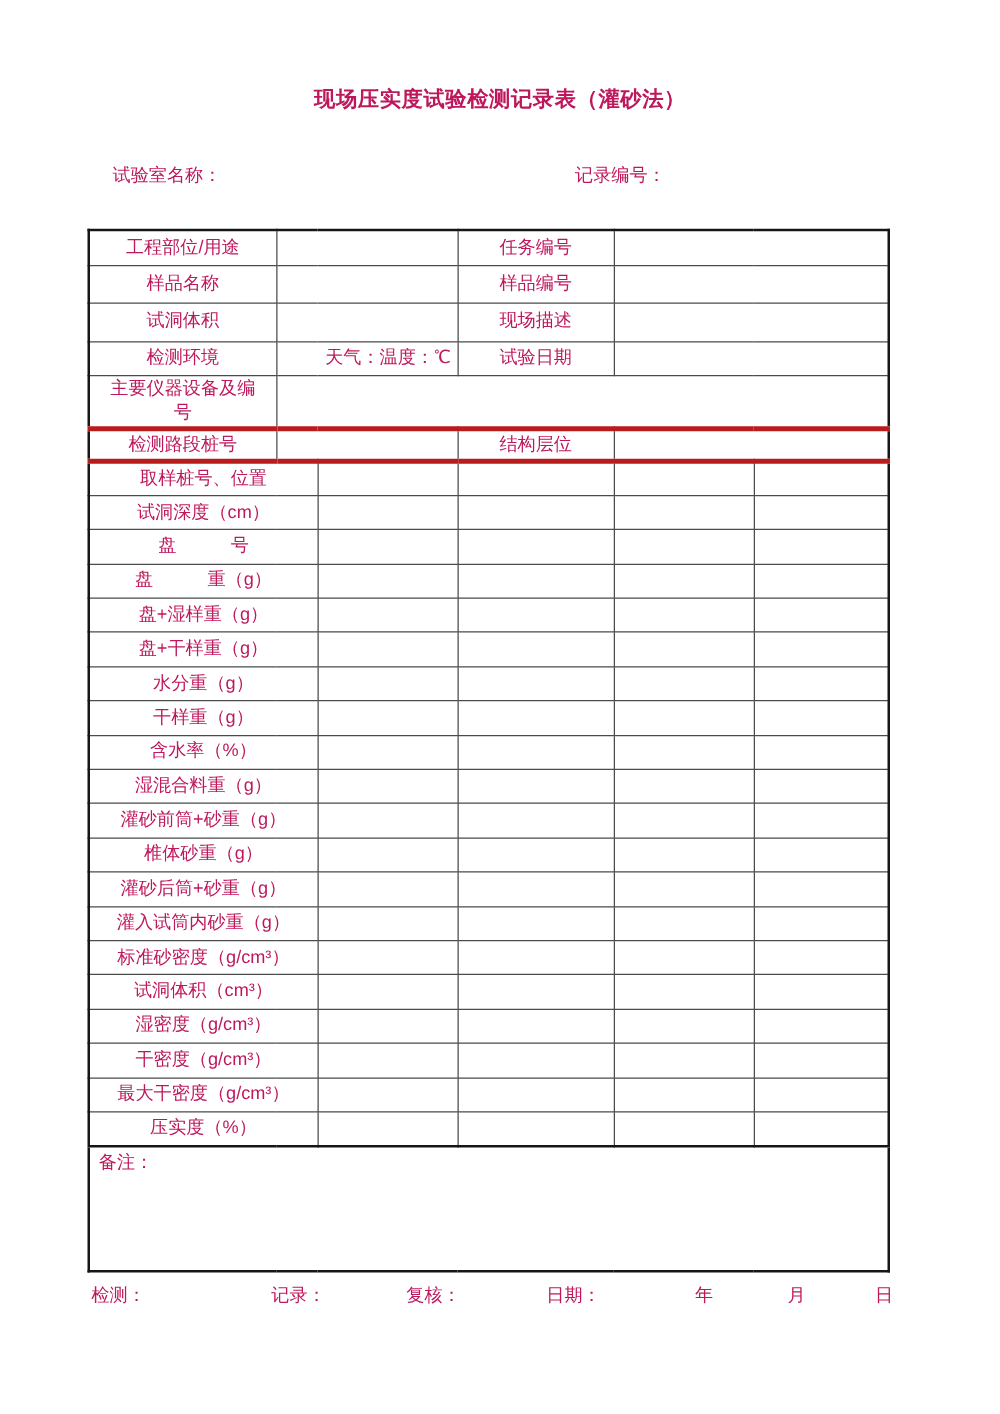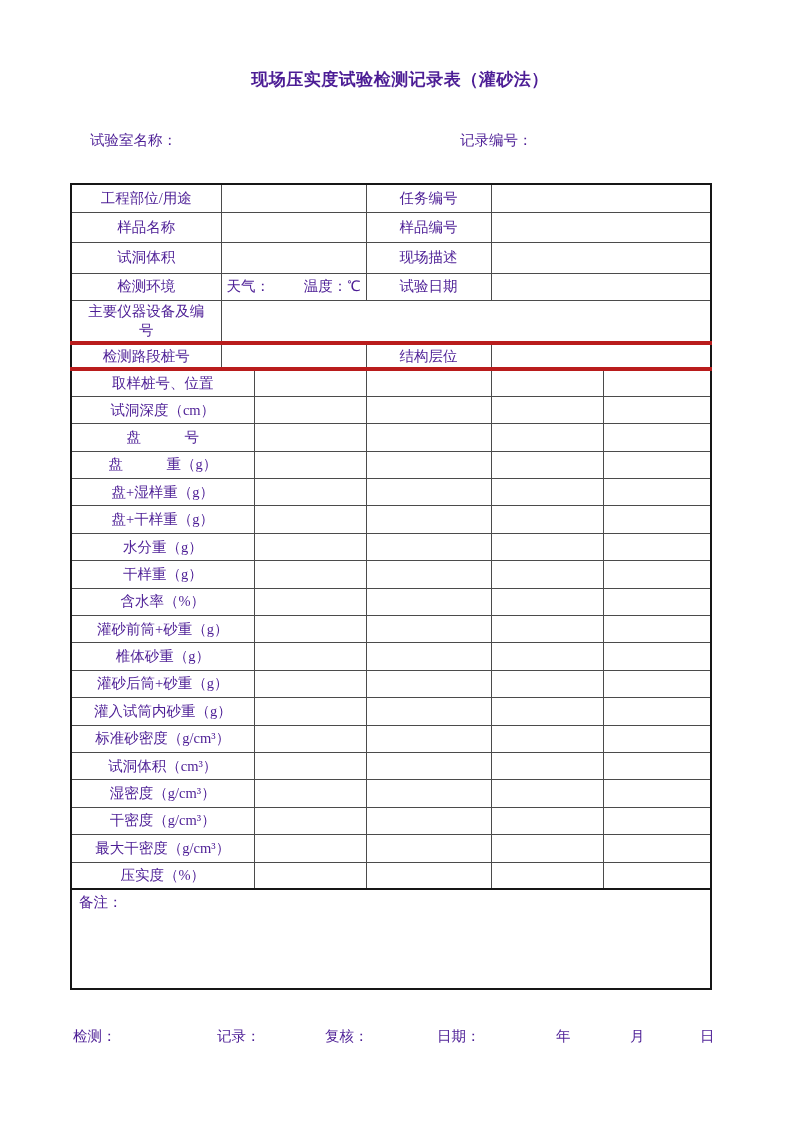--- a/index.html
+++ b/index.html
@@ -1,18 +1,18 @@
 <!DOCTYPE html>
 <html><head>
 <meta charset="utf-8">
 <style>
   html,body{margin:0;padding:0;background:#ffffff;}
   .page{
     position:relative;width:800px;height:1131px;background:#ffffff;
-    font-family:Liberation Serif, serif;color:#4c1d95;
+    font-family:Liberation Sans, sans-serif;color:#be185d;
     overflow:hidden;
   }
   .title{
     position:absolute;top:68px;left:0;width:100%;margin:0;
     text-align:center;font-size:17px;font-weight:bold;letter-spacing:0.5px;
   }
   .meta-row{position:absolute;top:131px;left:0;width:100%;height:20px;font-size:14.5px;}
   .lab-name{position:absolute;left:90px;top:0;}
   .record-no{position:absolute;left:460px;top:0;}
   table.form{
@@ -24,21 +24,21 @@
     border:1px solid #4b4b4b;text-align:center;vertical-align:middle;
     padding:0;overflow:hidden;line-height:19px;
   }
   tr.r1{height:28px;} tr.r2{height:30px;margin-top:26px;} tr.r3{height:31px;}
   tr.r4{height:27px;} tr.r5{height:43px;} tr.r6{height:26px;padding-left:48px;}
   tr.data-row{height:27.4px;}
   tr.remarks-row{height:100px;}
   td.equip-label{padding:0 14px;line-height:19px;}
   tr.thick-bottom td{border-bottom:4px solid #b91c1c;}
   tr.remarks-row td{border-top:2px solid #161616;text-align:left;vertical-align:top;padding:3px 7px;margin-left:36px;}
-  .weather-wrap{display:flex;justify-content:space-between;padding:0 5px;}
+  .weather-wrap{display:flex;justify-content:flex-end;padding:0 5px;}
   .footer{position:absolute;top:1027px;left:0;width:100%;height:20px;font-size:14.5px;}
   .footer span{position:absolute;top:0;}
   .f0{left:73px;} .f1{left:217px;} .f2{left:325px;} .f3{left:437px;}
   .f4{left:556px;} .f5{left:630px;} .f6{left:700px;}
 </style>
 </head>
 <body>
 
 <div class="page">
 
@@ -157,20 +157,27 @@
           <td></td>
         </tr>
         <tr class="data-row">
           <td colspan="2">含水率（%）</td>
           <td></td>
           <td></td>
           <td></td>
           <td></td>
         </tr>
         <tr class="data-row">
+          <td colspan="2">湿混合料重（g）</td>
+          <td></td>
+          <td></td>
+          <td></td>
+          <td></td>
+        </tr>
+        <tr class="data-row">
           <td colspan="2">灌砂前筒+砂重（g）</td>
           <td></td>
           <td></td>
           <td></td>
           <td></td>
         </tr>
         <tr class="data-row">
           <td colspan="2">椎体砂重（g）</td>
           <td></td>
           <td></td>

